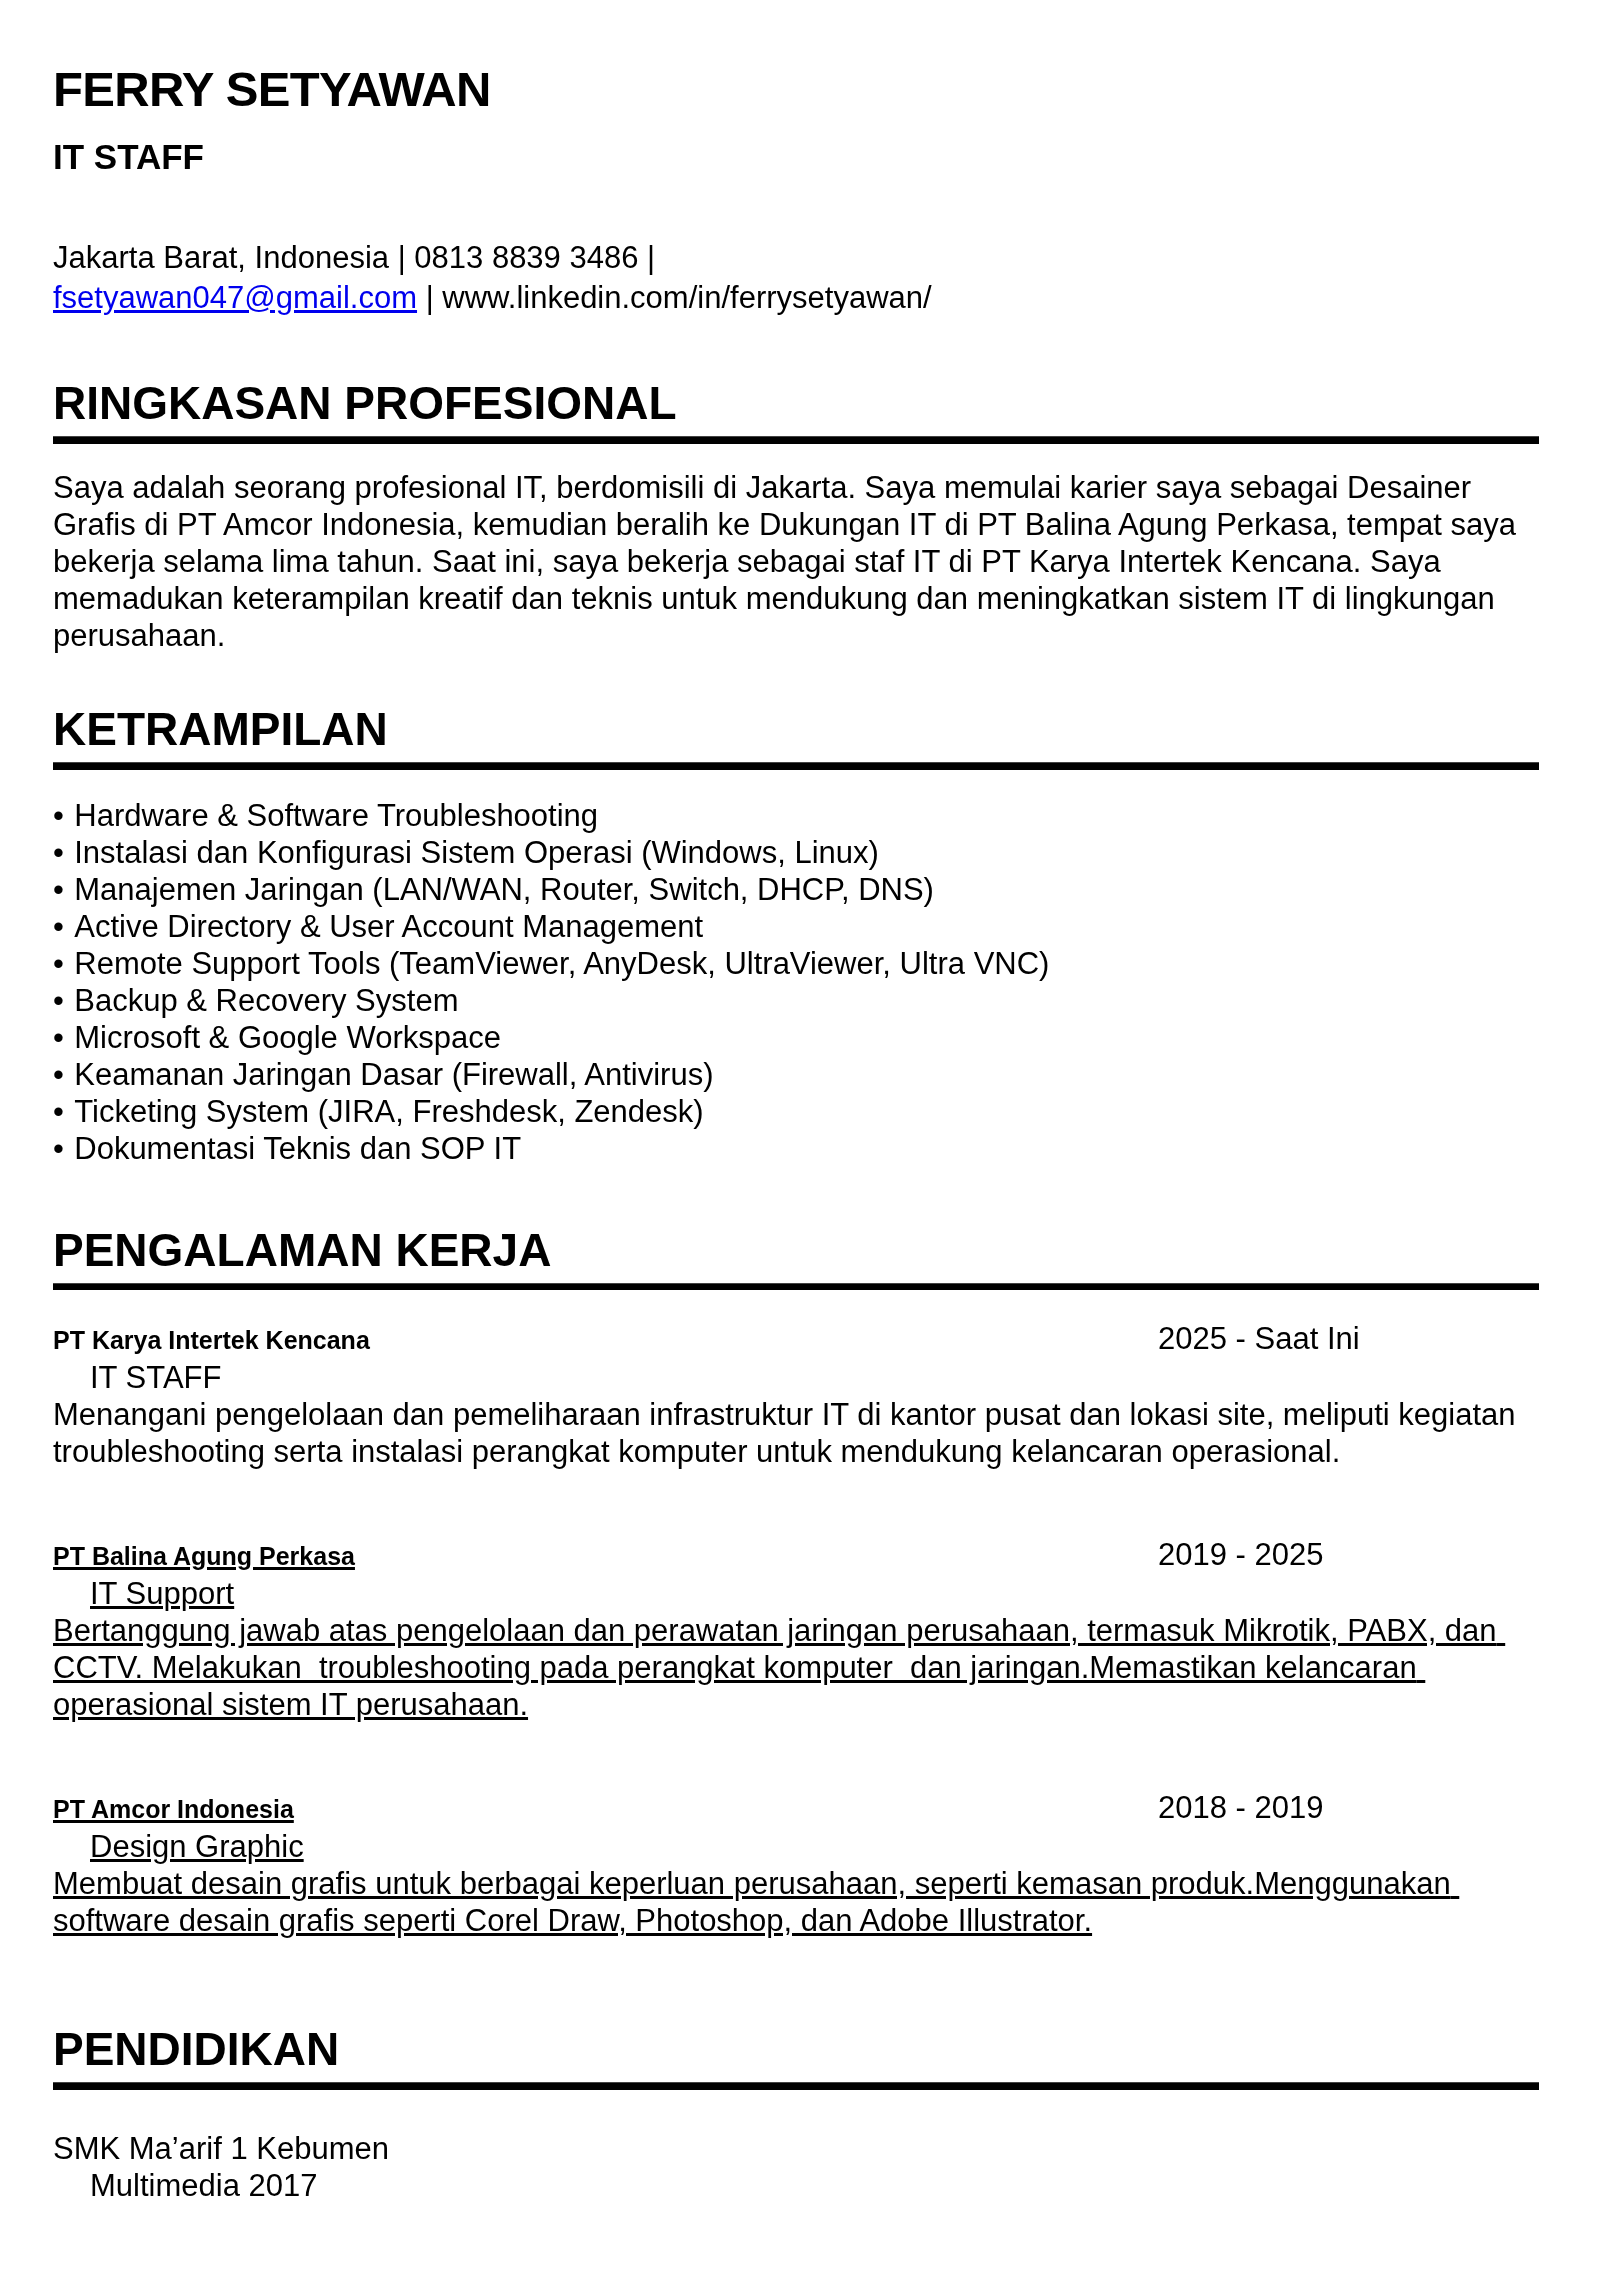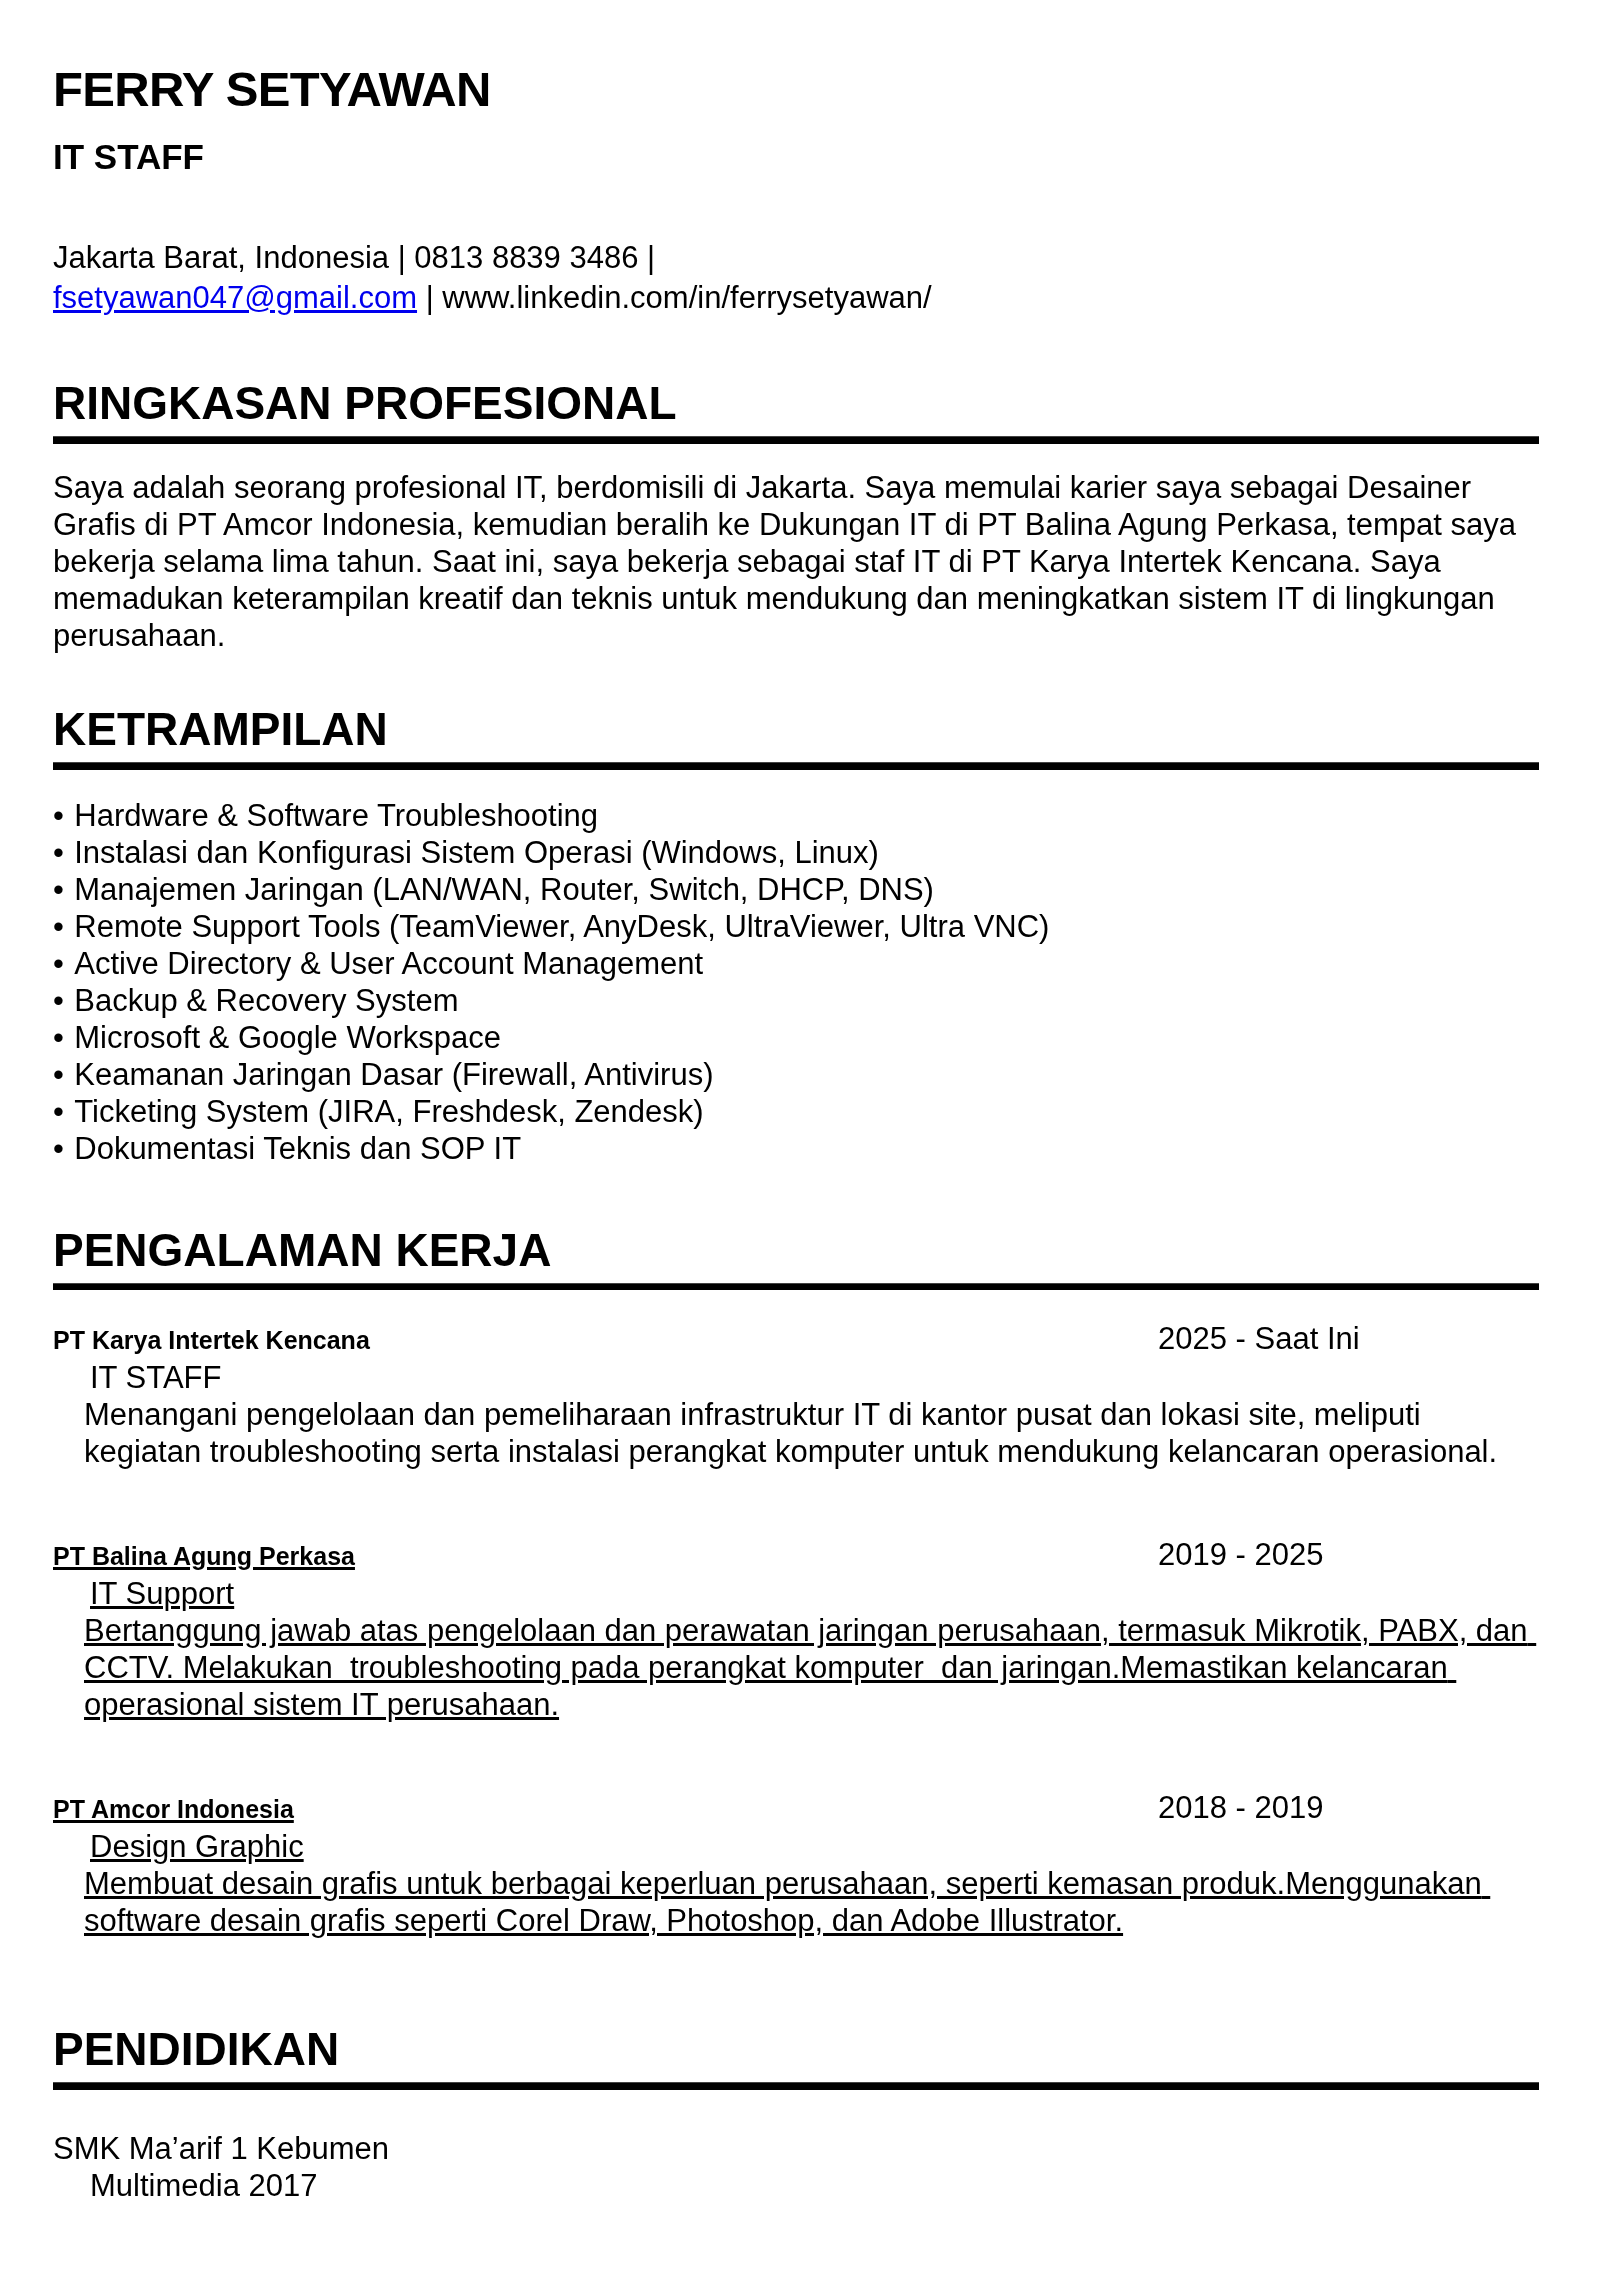--- a/index.html
+++ b/index.html
@@ -63,21 +63,21 @@
   .job-company { font-weight: 700; font-size: 25px; line-height: 37px; }
   .job-date {
     position: absolute;
     left: 1105px;
     top: 0;
     font-weight: 400;
     font-size: 31px;
     text-align: right;
   }
   .job-role { padding-left: 37px; line-height: 37px; }
-  .job-desc { white-space: pre-wrap; margin-left: 31px; }
+  .job-desc { white-space: pre-wrap; }
 
   .education-block { margin-top: 40px; }
   .education-detail { padding-left: 37px; }
 </style>
 </head>
 <body>
 
 <div class="resume-header">
   <div class="candidate-name">FERRY SETYAWAN</div>
   <div class="candidate-title">IT STAFF</div>
@@ -93,22 +93,22 @@
   <div class="summary-text">Saya adalah seorang profesional IT, berdomisili di Jakarta. Saya memulai karier saya sebagai Desainer Grafis di PT Amcor Indonesia, kemudian beralih ke Dukungan IT di PT Balina Agung Perkasa, tempat saya bekerja selama lima tahun. Saat ini, saya bekerja sebagai staf IT di PT Karya Intertek Kencana. Saya memadukan keterampilan kreatif dan teknis untuk mendukung dan meningkatkan sistem IT di lingkungan perusahaan.</div>
 </div>
 
 <div class="section-skills">
   <div class="section-heading">KETRAMPILAN</div>
   <div class="rule"></div>
   <div class="skills-list">
     <div class="skill-item"><span class="bullet-glyph">•</span><span>Hardware &amp; Software Troubleshooting</span></div>
     <div class="skill-item"><span class="bullet-glyph">•</span><span>Instalasi dan Konfigurasi Sistem Operasi (Windows, Linux)</span></div>
     <div class="skill-item"><span class="bullet-glyph">•</span><span>Manajemen Jaringan (LAN/WAN, Router, Switch, DHCP, DNS)</span></div>
+    <div class="skill-item"><span class="bullet-glyph">•</span><span>Active Directory &amp; User Account Management</span></div>
     <div class="skill-item"><span class="bullet-glyph">•</span><span>Remote Support Tools (TeamViewer, AnyDesk, UltraViewer, Ultra VNC)</span></div>
-    <div class="skill-item"><span class="bullet-glyph">•</span><span>Active Directory &amp; User Account Management</span></div>
     <div class="skill-item"><span class="bullet-glyph">•</span><span>Backup &amp; Recovery System</span></div>
     <div class="skill-item"><span class="bullet-glyph">•</span><span>Microsoft &amp; Google Workspace</span></div>
     <div class="skill-item"><span class="bullet-glyph">•</span><span>Keamanan Jaringan Dasar (Firewall, Antivirus)</span></div>
     <div class="skill-item"><span class="bullet-glyph">•</span><span>Ticketing System (JIRA, Freshdesk, Zendesk)</span></div>
     <div class="skill-item"><span class="bullet-glyph">•</span><span>Dokumentasi Teknis dan SOP IT</span></div>
   </div>
 </div>
 
 <div class="section-experience">
   <div class="section-heading">PENGALAMAN KERJA</div>

